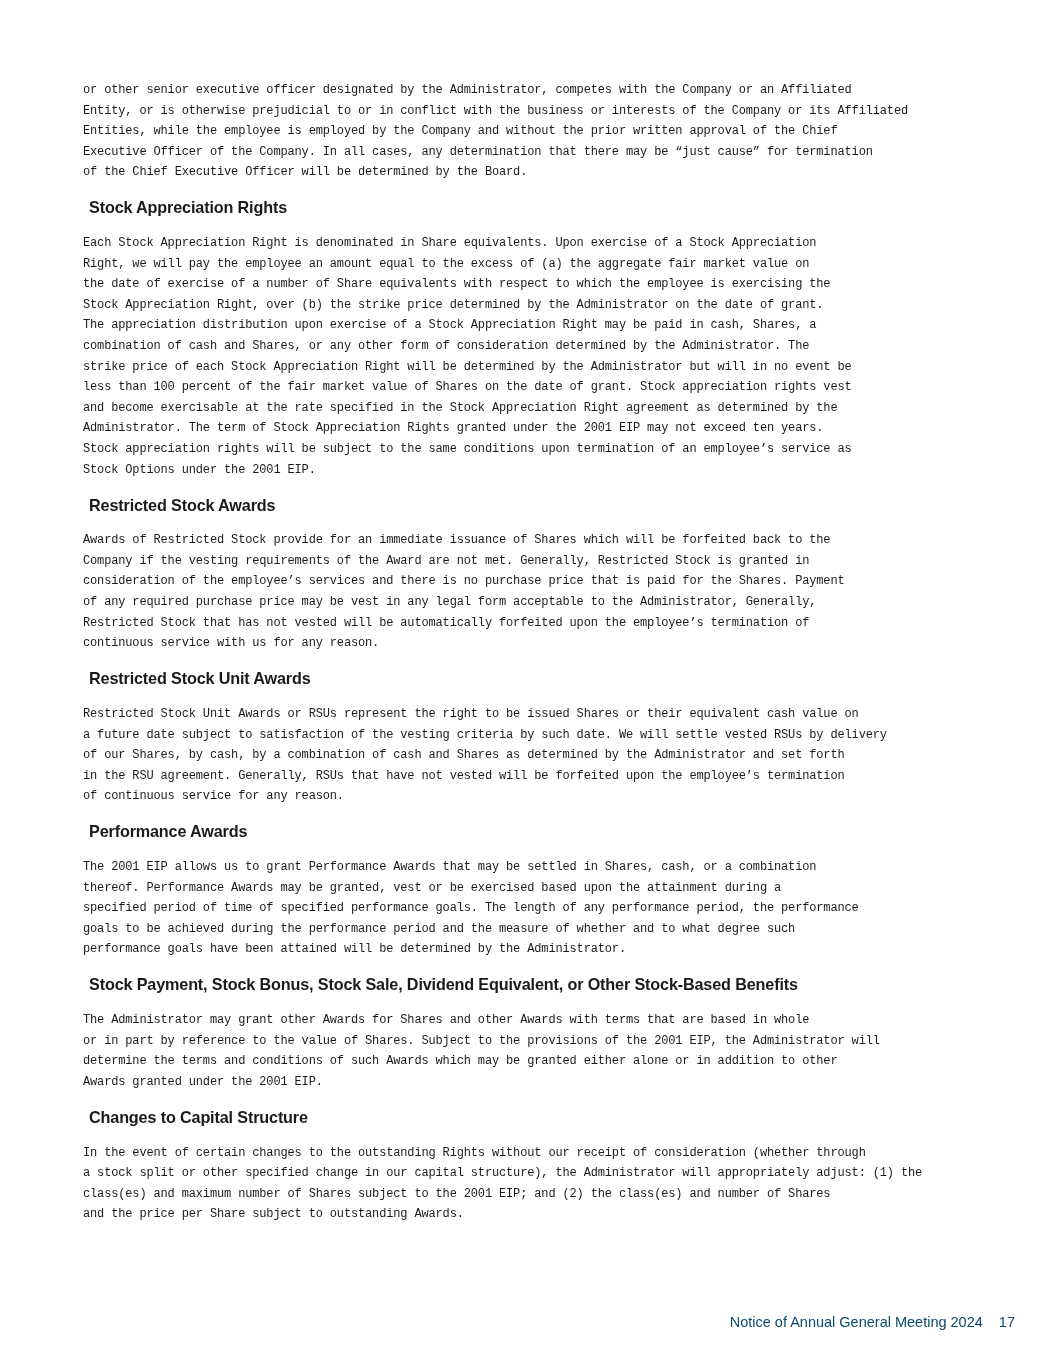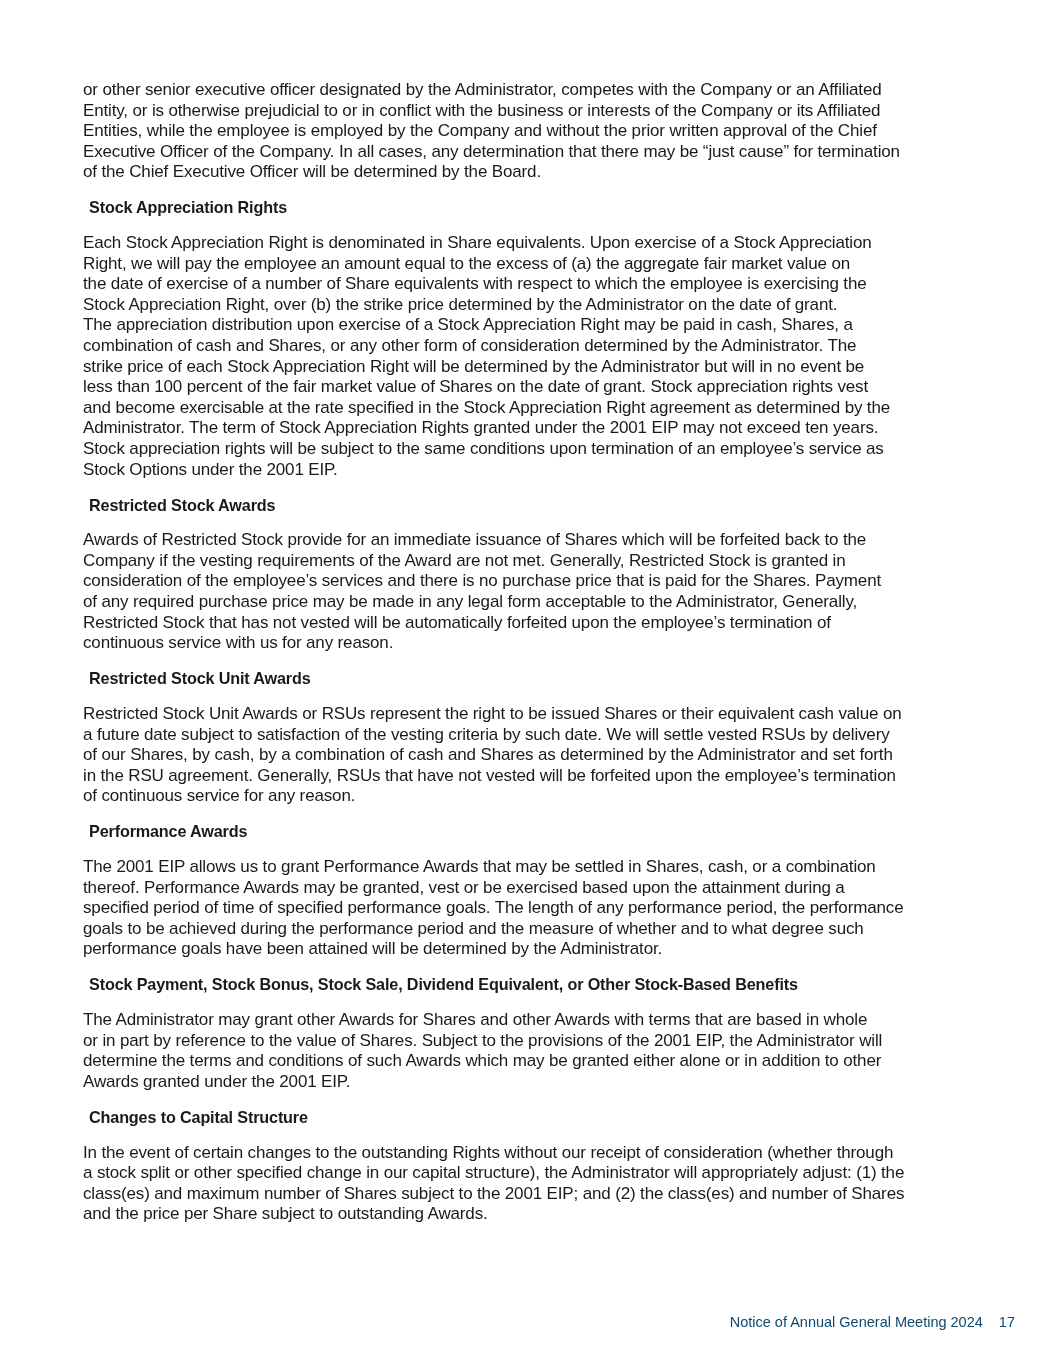--- a/index.html
+++ b/index.html
@@ -1,21 +1,21 @@
 <!DOCTYPE html>
 <html><head>
   <meta charset="utf-8">
   <style>
     html, body { margin: 0; padding: 0; background: #ffffff; }
     body {
       width: 1055px; height: 1365px; position: relative; overflow: hidden;
       font-family: "Liberation Sans", sans-serif; color: #1a1a1a;
     }
     .content { position: absolute; left: 83px; top: 80px; width: 880px; }
-    .para { font-size: 17px; line-height: 20.6px; margin: 0 0 14.5px 0; letter-spacing: -0.15px; }
+    .para { font-size: 12px; line-height: 20.6px; margin: 0 0 14.5px 0; letter-spacing: -0.15px; font-family: Liberation Mono, monospace; }
     .para .line { display: block; white-space: nowrap; }
     .heading { font-size: 16.2px; line-height: 20.6px; font-weight: bold; margin: 0 0 15px 6px; letter-spacing: -0.15px; }
     .footer {
       position: absolute; right: 40px; top: 1314px; font-size: 14.5px; color: #0c4a6e;
       white-space: nowrap;
     }
     .footer .page-num { margin-left: 12px; }
   </style>
 </head>
 <body>
@@ -44,21 +44,21 @@
     <span class="line">Administrator. The term of Stock Appreciation Rights granted under the 2001 EIP may not exceed ten years.</span>
     <span class="line">Stock appreciation rights will be subject to the same conditions upon termination of an employee’s service as</span>
     <span class="line">Stock Options under the 2001 EIP.</span>
   </p>
 
   <h3 class="heading">Restricted Stock Awards</h3>
   <p class="para">
     <span class="line">Awards of Restricted Stock provide for an immediate issuance of Shares which will be forfeited back to the</span>
     <span class="line">Company if the vesting requirements of the Award are not met. Generally, Restricted Stock is granted in</span>
     <span class="line">consideration of the employee’s services and there is no purchase price that is paid for the Shares.  Payment</span>
-    <span class="line">of any required purchase price may be made in any legal form acceptable to the Administrator, Generally,</span>
+    <span class="line">of any required purchase price may be vest in any legal form acceptable to the Administrator, Generally,</span>
     <span class="line">Restricted Stock that has not vested will be automatically forfeited upon the employee’s termination of</span>
     <span class="line">continuous service with us for any reason.</span>
   </p>
 
   <h3 class="heading">Restricted Stock Unit Awards</h3>
   <p class="para">
     <span class="line">Restricted Stock Unit Awards or RSUs represent the right to be issued Shares or their equivalent cash value on</span>
     <span class="line">a future date subject to satisfaction of the vesting criteria by such date.  We will settle vested RSUs by delivery</span>
     <span class="line">of our Shares, by cash, by a combination of cash and Shares as determined by the Administrator and set forth</span>
     <span class="line">in the RSU agreement. Generally, RSUs that have not vested will be forfeited upon the employee’s termination</span>

